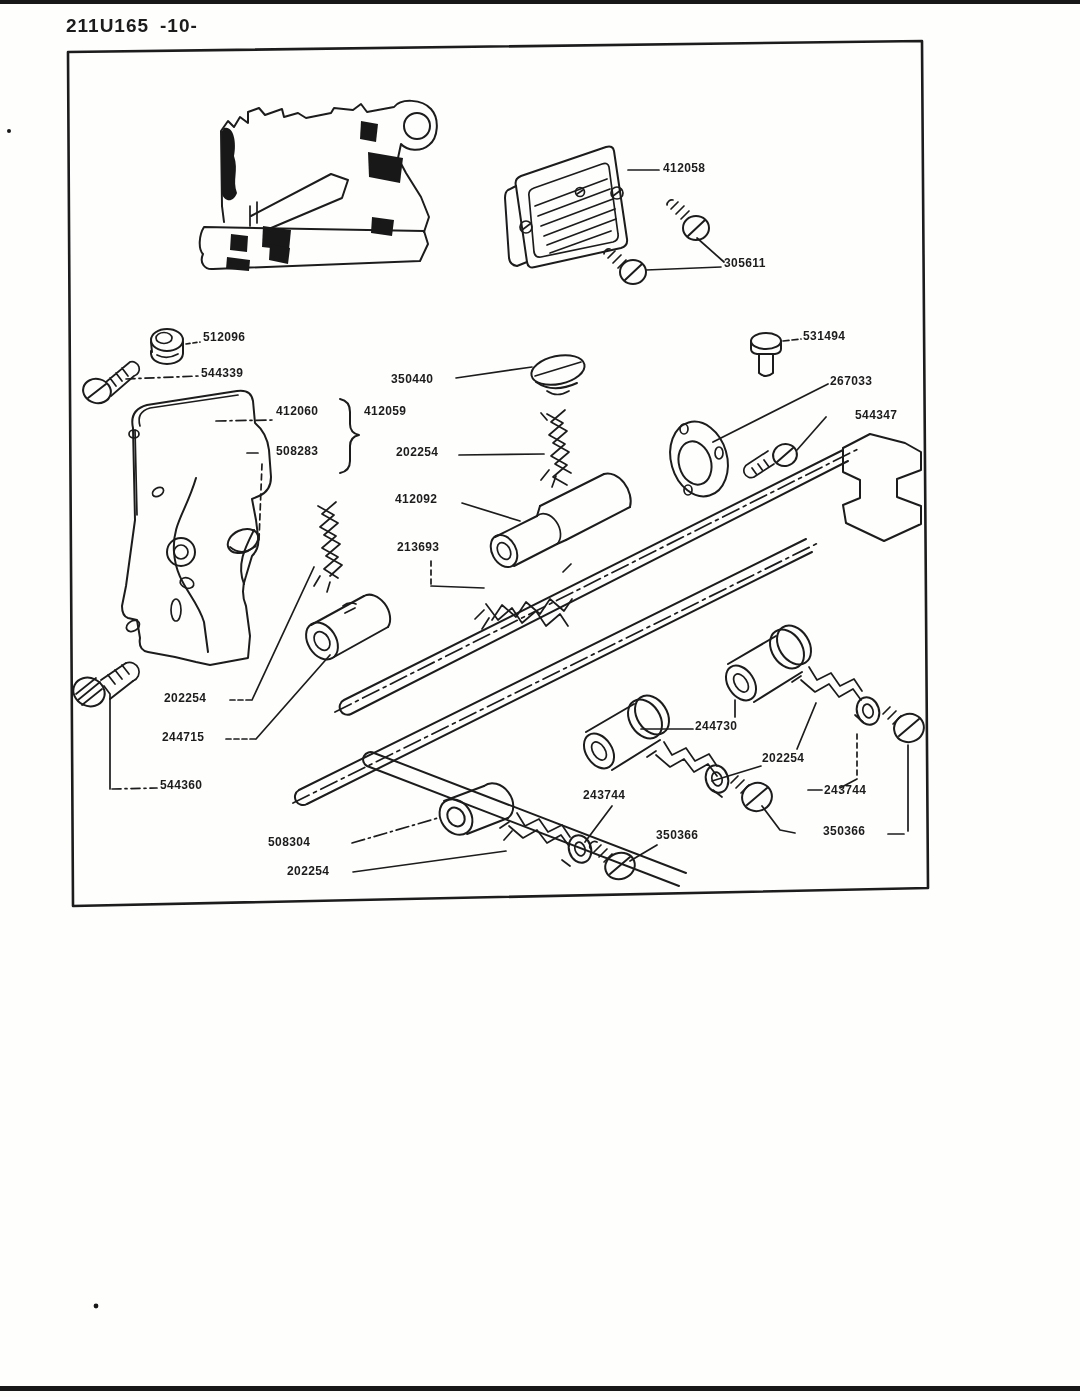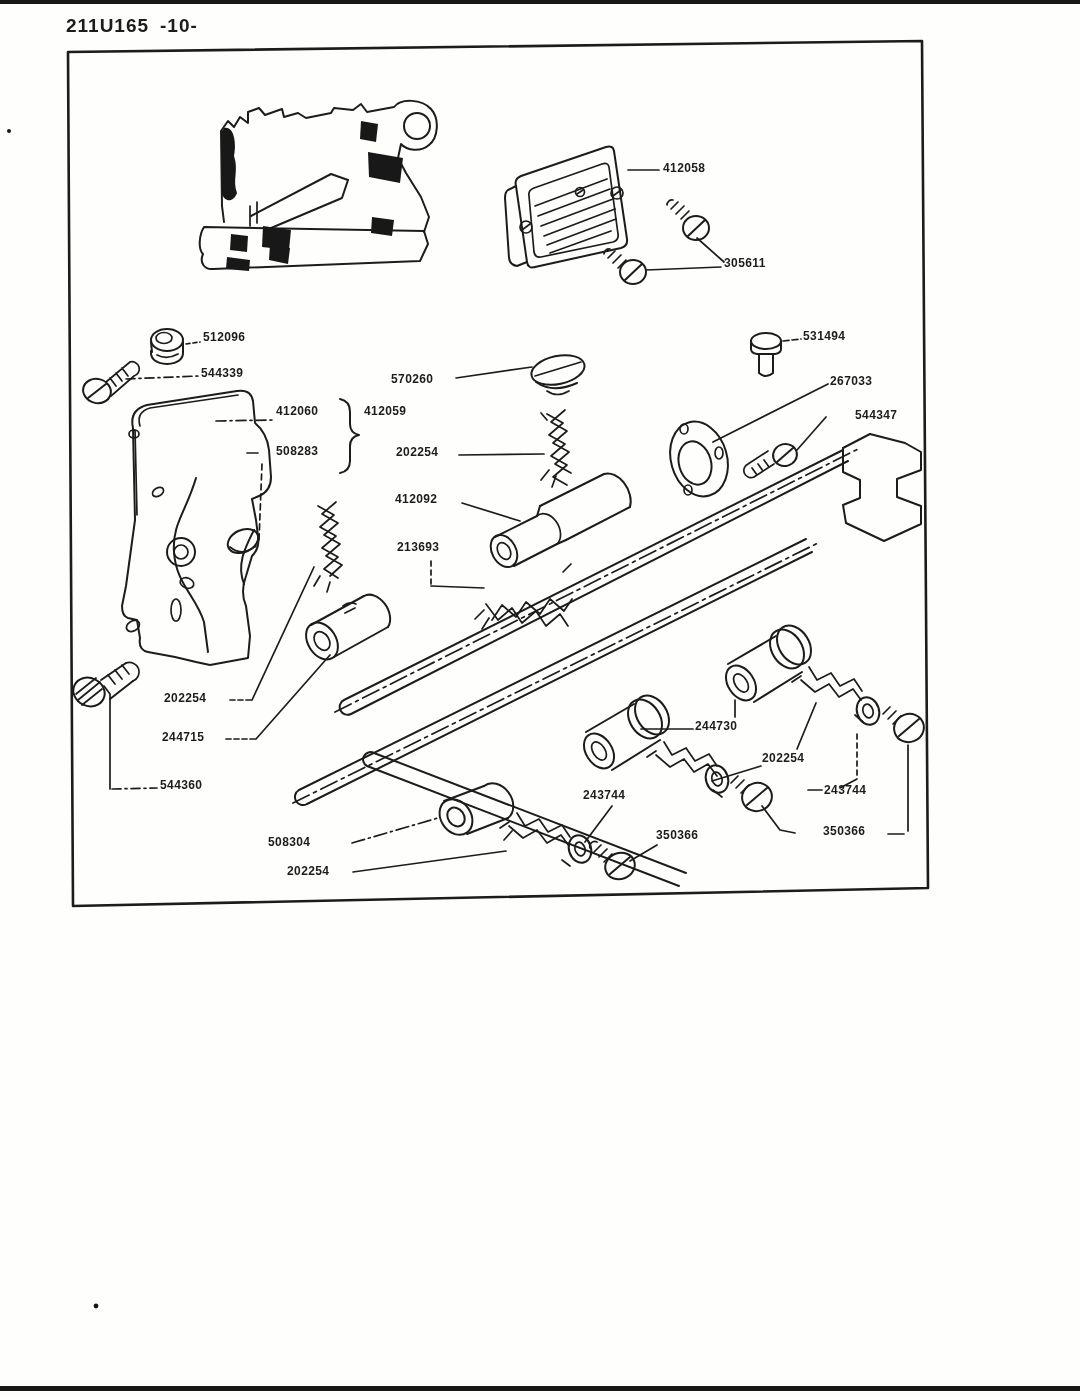--- a/index.html
+++ b/index.html
@@ -286,21 +286,21 @@
     </g>
   </svg>
 
   <div class="hdr" style="left:66px;top:15px">211U165</div>
   <div class="hdr" style="left:160px;top:15px">-10-</div>
 
   <div class="part-label" style="left:663px;top:161px">412058</div>
   <div class="part-label" style="left:724px;top:256px">305611</div>
   <div class="part-label" style="left:203px;top:330px">512096</div>
   <div class="part-label" style="left:201px;top:366px">544339</div>
-  <div class="part-label" style="left:391px;top:372px">570260</div>
+  <div class="part-label" style="left:391px;top:372px">350440</div>
   <div class="part-label" style="left:803px;top:329px">531494</div>
   <div class="part-label" style="left:830px;top:374px">267033</div>
   <div class="part-label" style="left:855px;top:408px">544347</div>
   <div class="part-label" style="left:276px;top:404px">412060</div>
   <div class="part-label" style="left:364px;top:404px">412059</div>
   <div class="part-label" style="left:276px;top:444px">508283</div>
   <div class="part-label" style="left:396px;top:445px">202254</div>
   <div class="part-label" style="left:395px;top:492px">412092</div>
   <div class="part-label" style="left:397px;top:540px">213693</div>
   <div class="part-label" style="left:164px;top:691px">202254</div>

